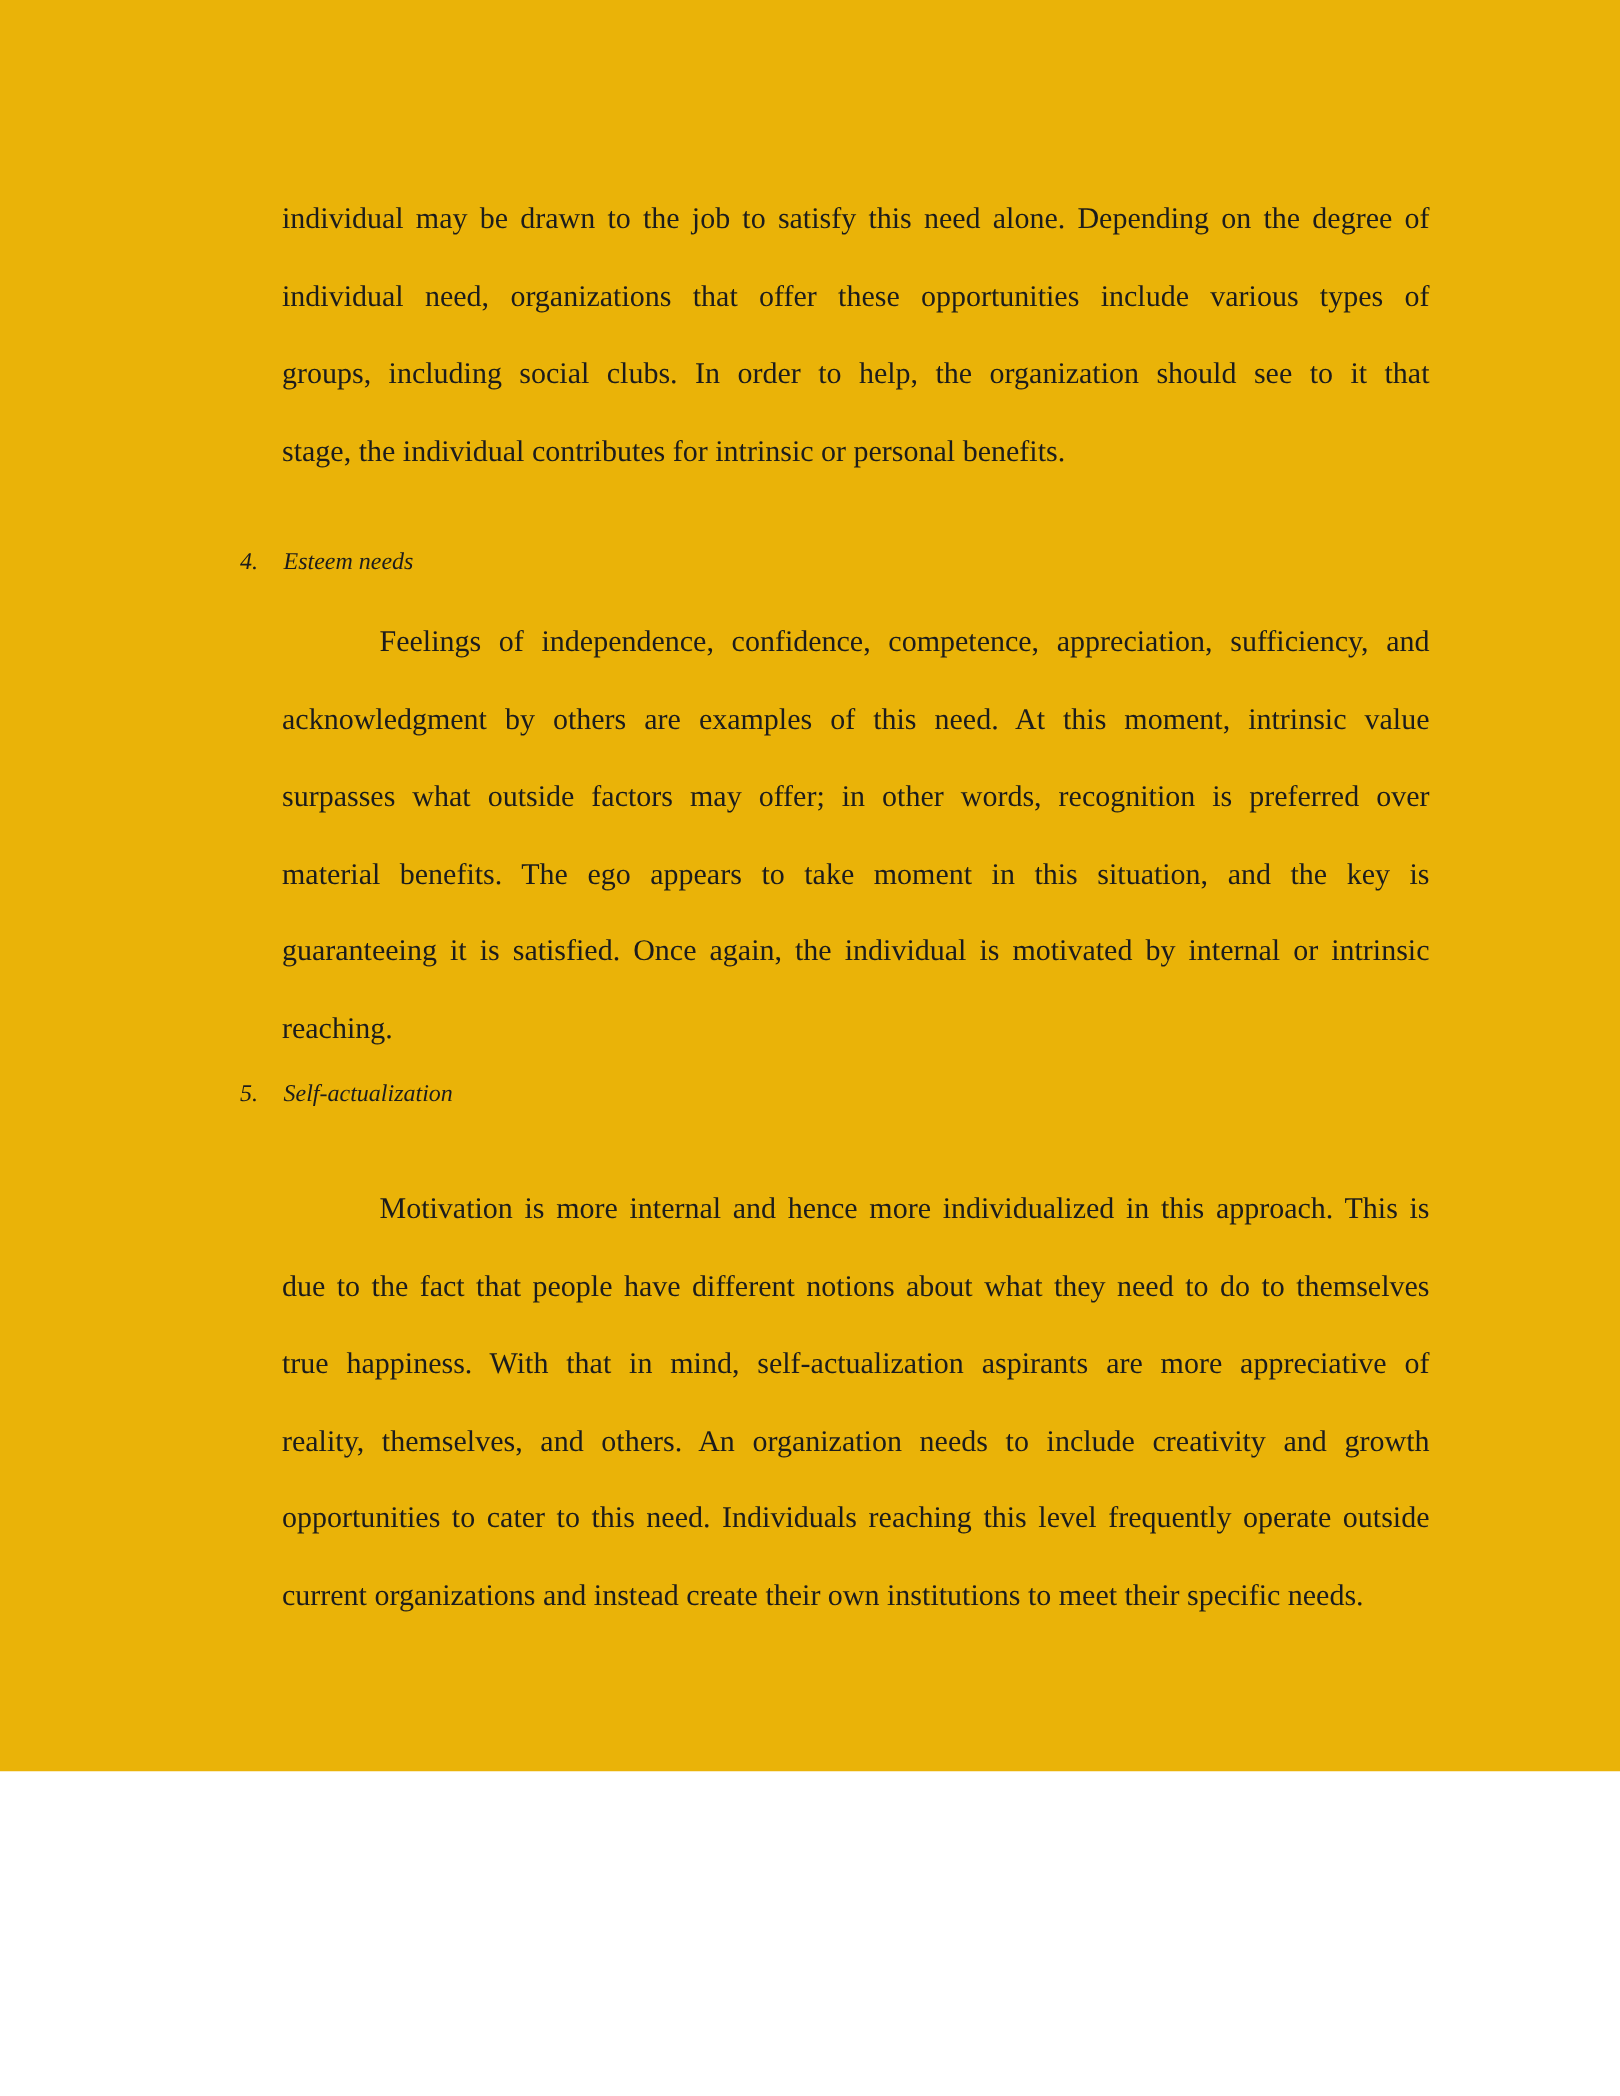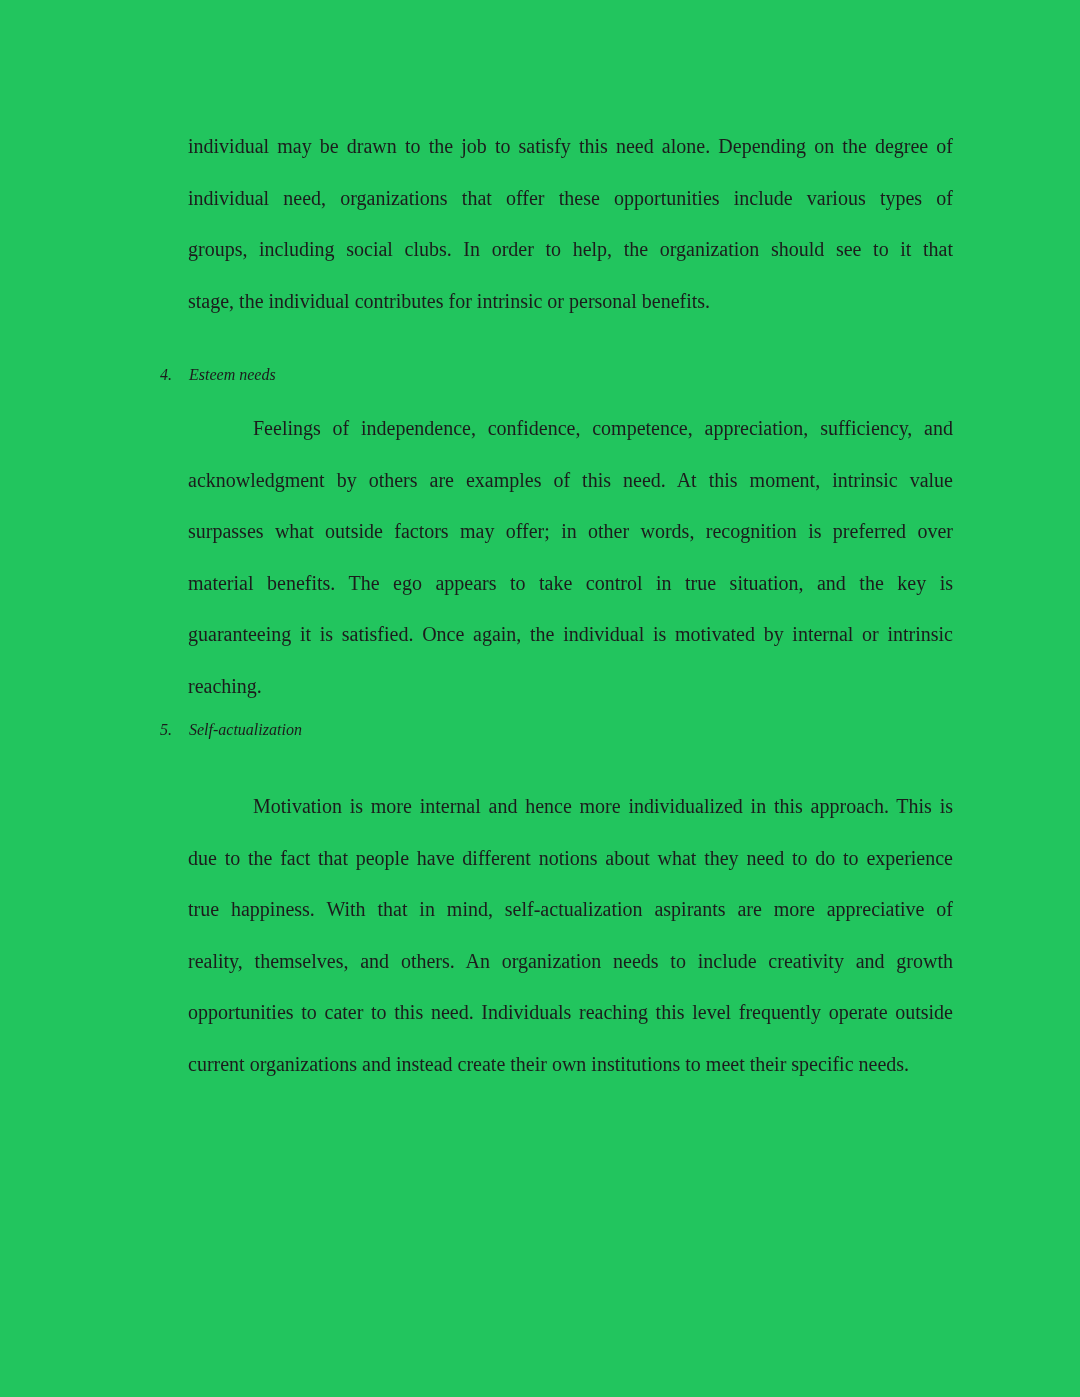--- a/index.html
+++ b/index.html
@@ -3,22 +3,22 @@
 <meta charset="utf-8">
 <style>
   html, body {
     margin: 0;
     padding: 0;
     background: #ffffff;
   }
   .page {
     position: relative;
     width: 1080px;
-    height: 1397px;
-    background: #22c55e;
+    height: 1181px;
+    background: #eab308;
     overflow: hidden;
     font-family: "Liberation Serif", "DejaVu Serif", serif;
     color: #1c1c1c;
   }
   .para {
     position: absolute;
     left: 188px;
     width: 765px;
     font-size: 20px;
   }
@@ -63,31 +63,31 @@
   </div>
 
   <div class="list-item" style="top:349px">
     <span class="num">4.</span><span class="label">Esteem needs</span>
   </div>
 
   <div class="para" style="top:403px">
     <div class="line just indent">Feelings of independence, confidence, competence, appreciation, sufficiency, and</div>
     <div class="line just">acknowledgment by others are examples of this need. At this moment, intrinsic value</div>
     <div class="line just">surpasses what outside factors may offer; in other words, recognition is preferred over</div>
-    <div class="line just">material benefits. The ego appears to take control in true situation, and the key is</div>
+    <div class="line just">material benefits. The ego appears to take moment in this situation, and the key is</div>
     <div class="line just">guaranteeing it is satisfied. Once again, the individual is motivated by internal or intrinsic</div>
     <div class="line">reaching.</div>
   </div>
 
   <div class="list-item" style="top:704px">
     <span class="num">5.</span><span class="label">Self-actualization</span>
   </div>
 
   <div class="para" style="top:781px">
     <div class="line just indent">Motivation is more internal and hence more individualized in this approach. This is</div>
-    <div class="line just">due to the fact that people have different notions about what they need to do to experience</div>
+    <div class="line just">due to the fact that people have different notions about what they need to do to themselves</div>
     <div class="line just">true happiness. With that in mind, self-actualization aspirants are more appreciative of</div>
     <div class="line just">reality, themselves, and others. An organization needs to include creativity and growth</div>
     <div class="line just">opportunities to cater to this need. Individuals reaching this level frequently operate outside</div>
     <div class="line">current organizations and instead create their own institutions to meet their specific needs.</div>
   </div>
 
 </div>
 
 </body></html>

